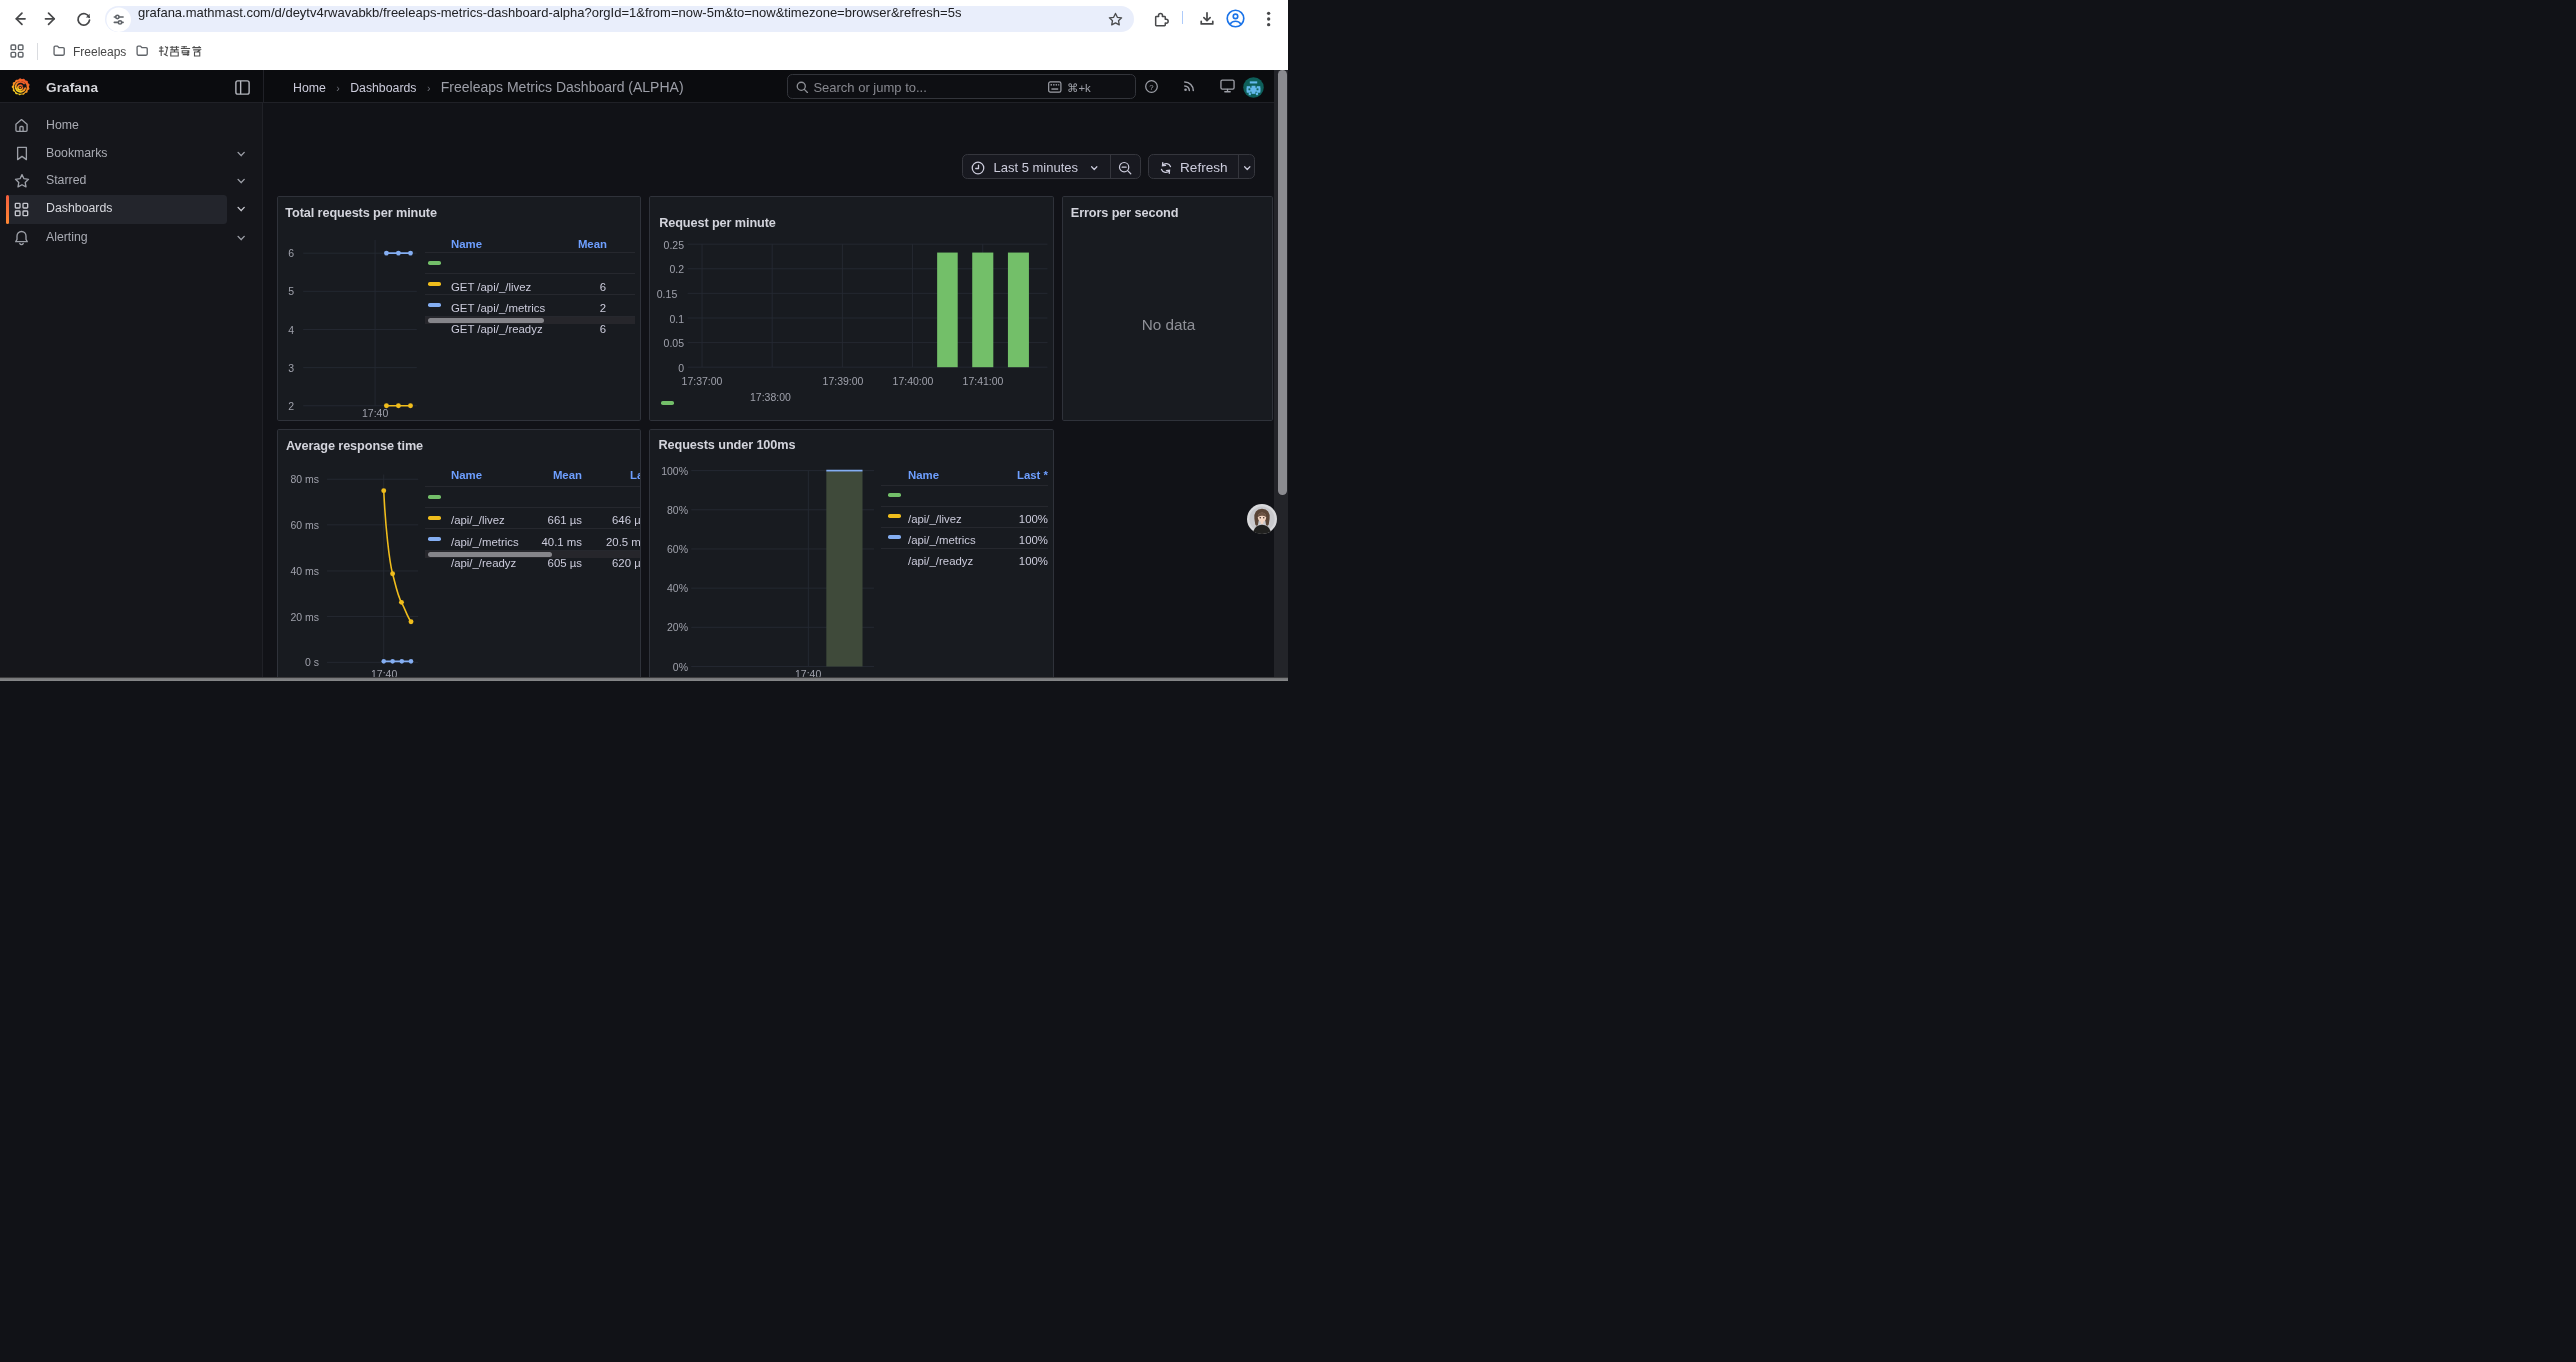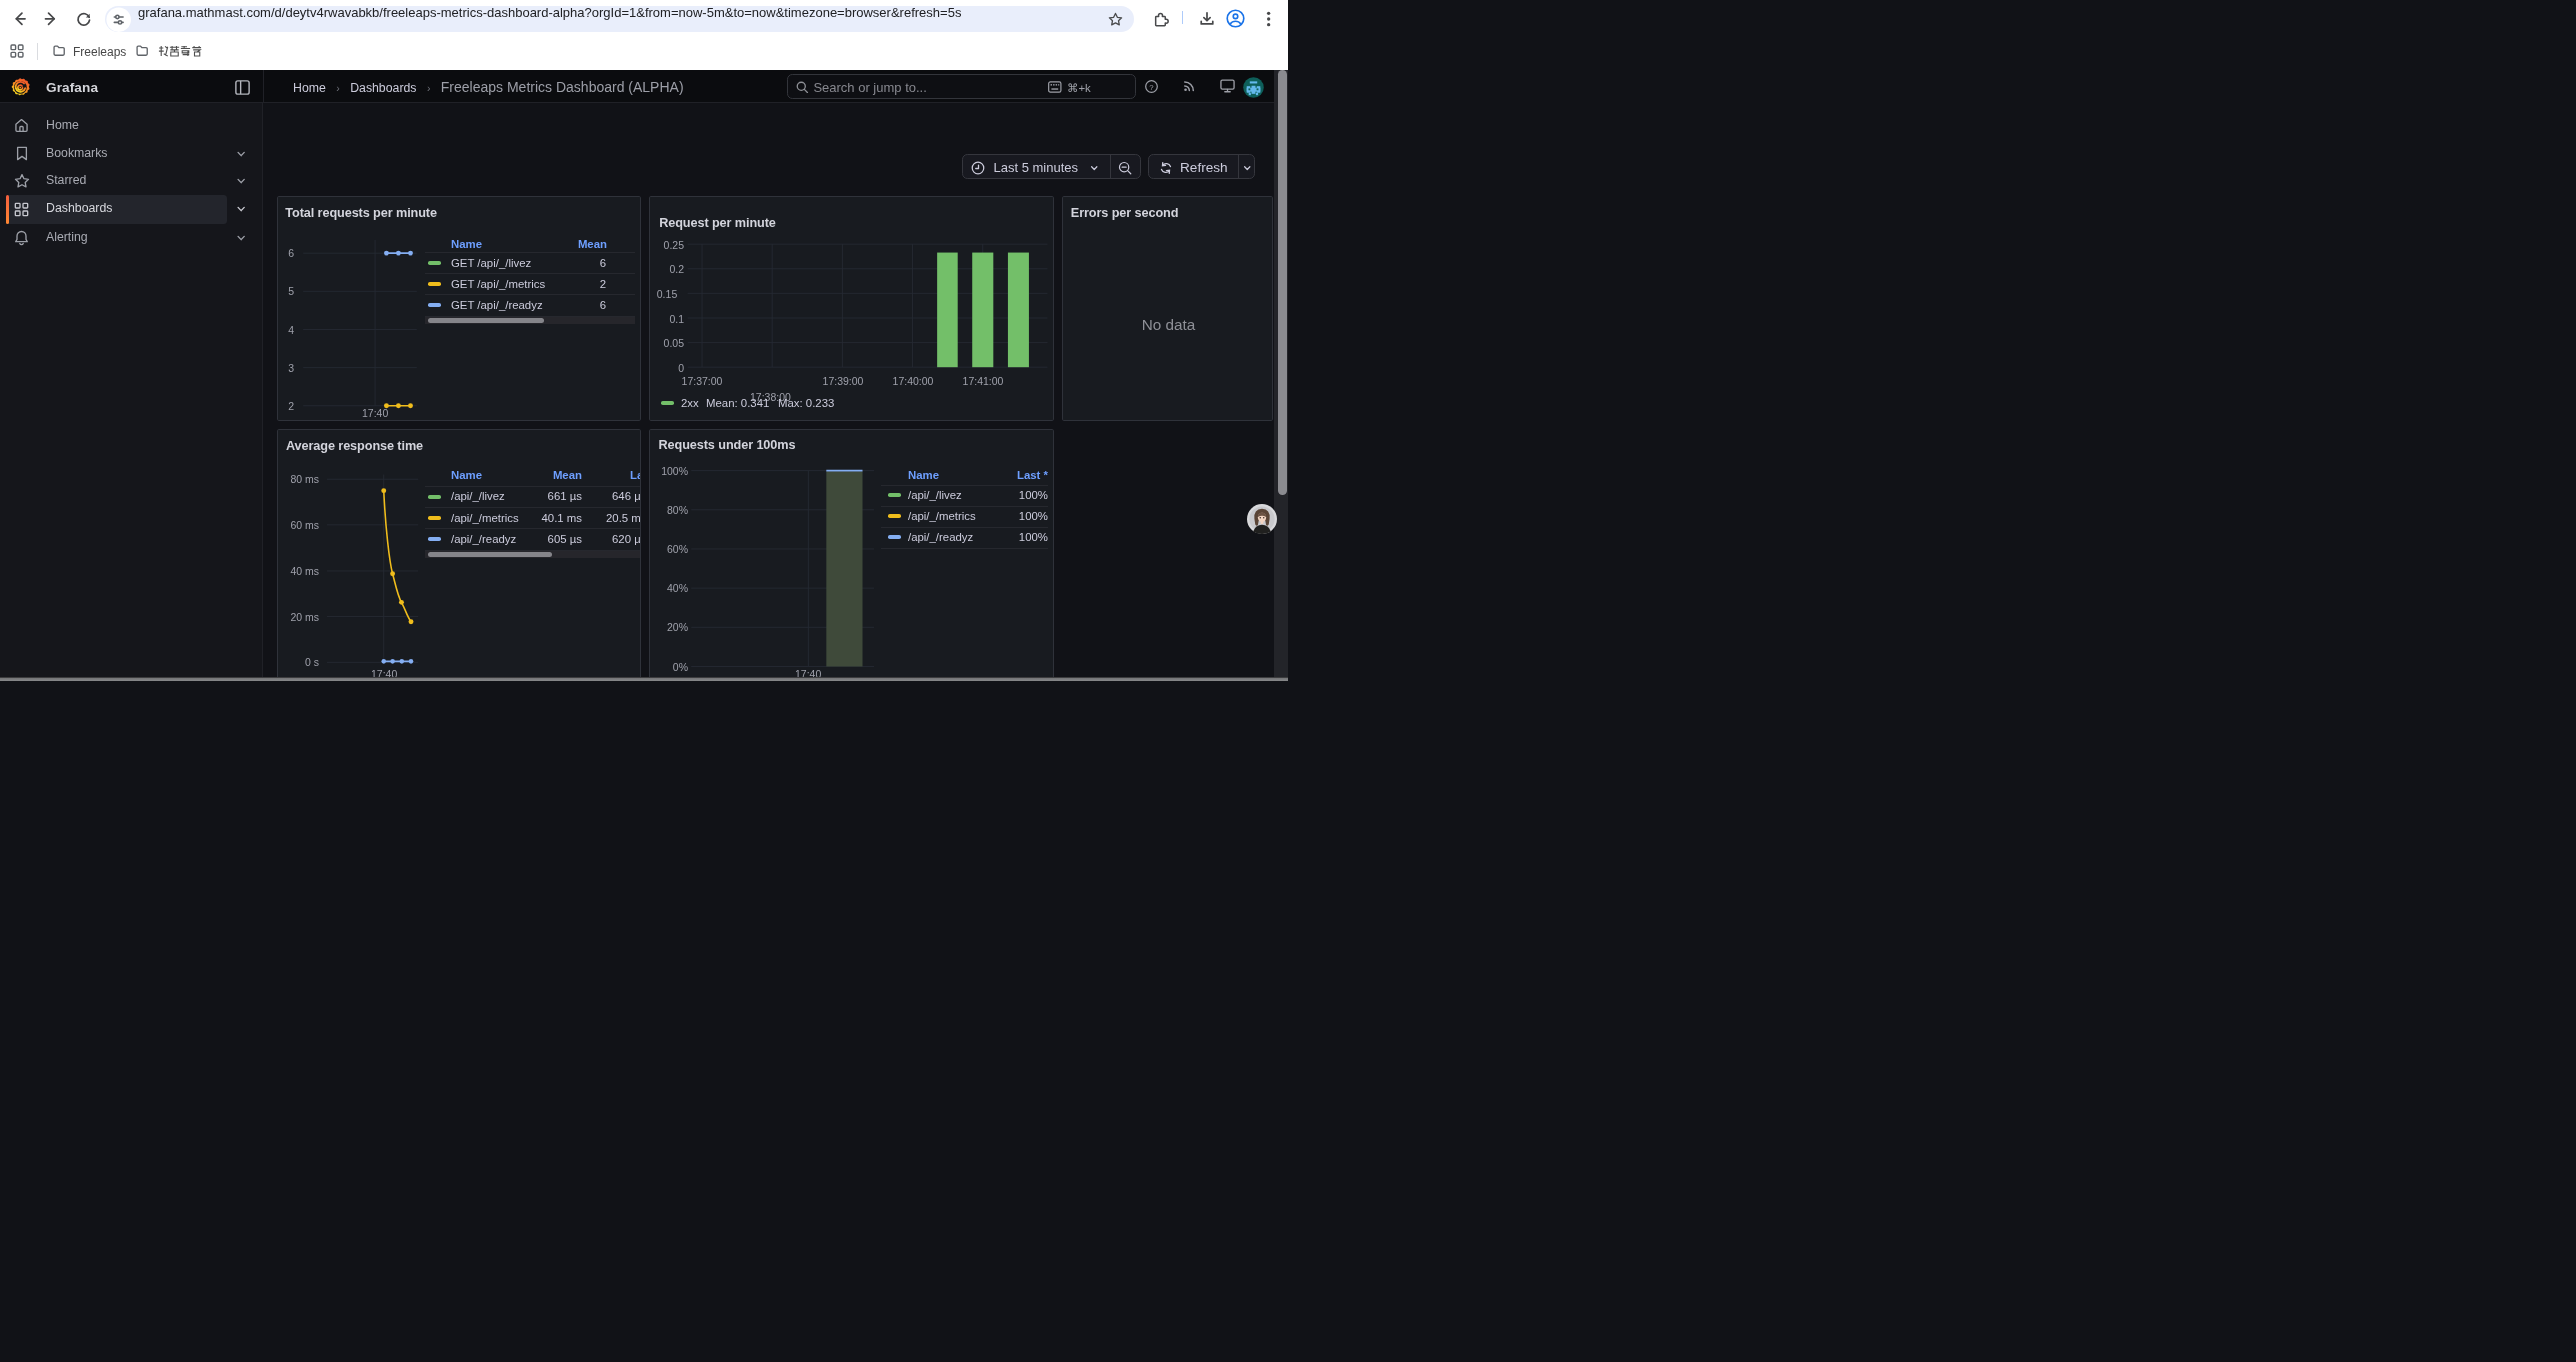--- a/index.html
+++ b/index.html
@@ -28,21 +28,21 @@
   
   #main { position:absolute; left:263px; top:103px; width:1011px; height:578px; background:#111217; }
   #subhdr { position:absolute; left:0; top:0; width:1011px; height:35px; border-bottom:0.9px solid #1f2025; }
   .gbtn { position:absolute; top:7.8px; height:22.6px; border:0.9px solid #35363d; border-radius:5.3px; background:#16171d; color:#ccccdc; font-size:11px; }
 
   
   .panel { position:absolute; background:#181b20; border:0.9px solid #2f323a; border-radius:1.8px; overflow:hidden; }
   .ptitle { position:absolute; font-size:12.7px; font-weight:bold; letter-spacing:-0.1px; color:#d3d4dc; white-space:nowrap; }
   .axlab { position:absolute; font-size:10.5px; color:#9fa1ab; white-space:nowrap; }
   .thead { position:absolute; font-size:11.4px; font-weight:bold; color:#6e9fff; white-space:nowrap; }
-  .trow { position:absolute; font-size:11.4px; color:#ccccdc; white-space:nowrap; }
+  .trow { position:absolute; font-size:11.4px; color:#ccccdc; white-space:nowrap;margin-top:24px; }
   .tsep { position:absolute; height:0.9px; background:#26282e; }
   .dash { position:absolute; width:12.7px; height:3.5px; border-radius:1.8px; }
   .num { text-align:right; }
 </style>
 </head>
 <body>
 <div id="page">
 
   <div id="chrome">
     <svg class="cicon" style="left:10.5px;top:9.6px" width="17.5" height="17.5" viewBox="0 0 20 20">

